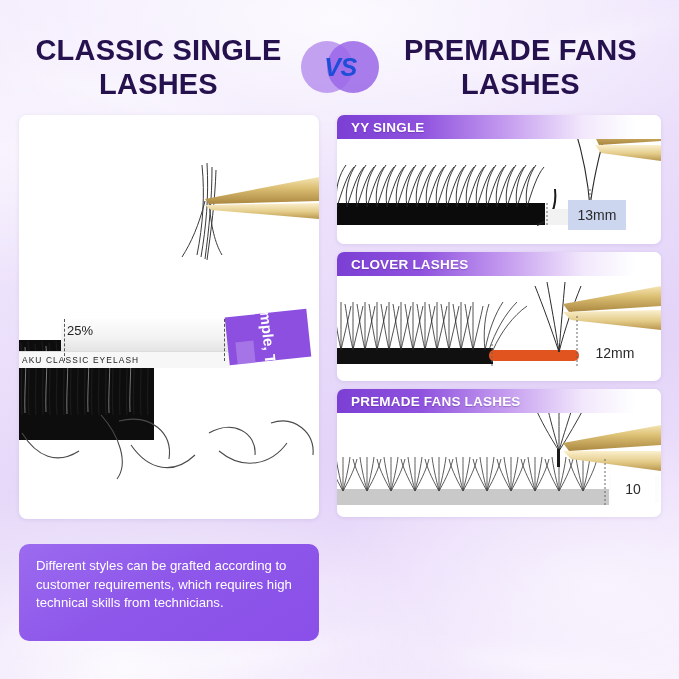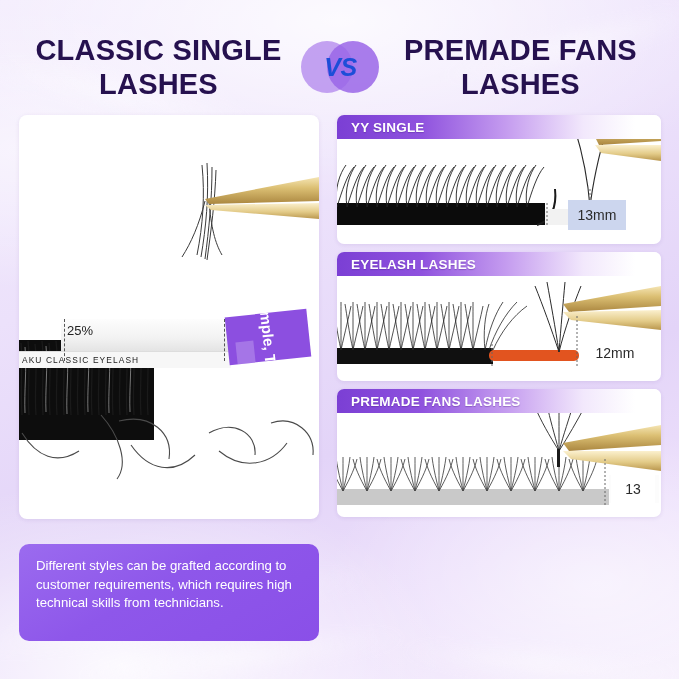--- a/index.html
+++ b/index.html
@@ -263,21 +263,21 @@
 
       <line x1="210" y1="88" x2="210" y2="112" stroke="#666" stroke-dasharray="2,2"></line>
       <line x1="253" y1="74" x2="253" y2="112" stroke="#666" stroke-dasharray="2,2"></line>
     </svg>
 
     <div class="meas blue" style="left:231px;top:85px;width:58px;height:30px;">13mm</div>
   </div>
 
   <div class="panel h2">
     <div class="band">
-      <span>EYELASH LASHES</span>
+      <span>CLOVER LASHES</span>
     </div>
 
     <svg width="324" height="129" viewBox="0 0 324 129">
 
       <rect x="-4" y="96" width="160" height="16" fill="#101010"></rect>
 
       <rect x="152" y="98" width="90" height="11" rx="5" fill="#e2541f"></rect>
 
       <g stroke="#242424" stroke-width="0.8" fill="none">
         <path d="M4 98 C0 80 -2 64 -4 52"></path>
@@ -439,16 +439,16 @@
       </g>
       <rect x="220" y="60" width="3" height="18" fill="#1a1a1a"></rect>
 
       <polygon points="226,54 324,36 324,56 232,62" fill="url(#gold1)"></polygon>
       <polygon points="226,62 324,62 324,82 234,70" fill="url(#gold2)"></polygon>
 
       <line x1="268" y1="70" x2="268" y2="116" stroke="#666" stroke-dasharray="2,2"></line>
       <rect x="272" y="86" width="50" height="28" fill="#fcfcfc"></rect>
     </svg>
 
-    <div class="meas white" style="left:274px;top:86px;width:44px;height:28px;">13</div>
+    <div class="meas white" style="left:274px;top:86px;width:44px;height:28px;">10</div>
   </div>
 
 </div>
 
 </body></html>

